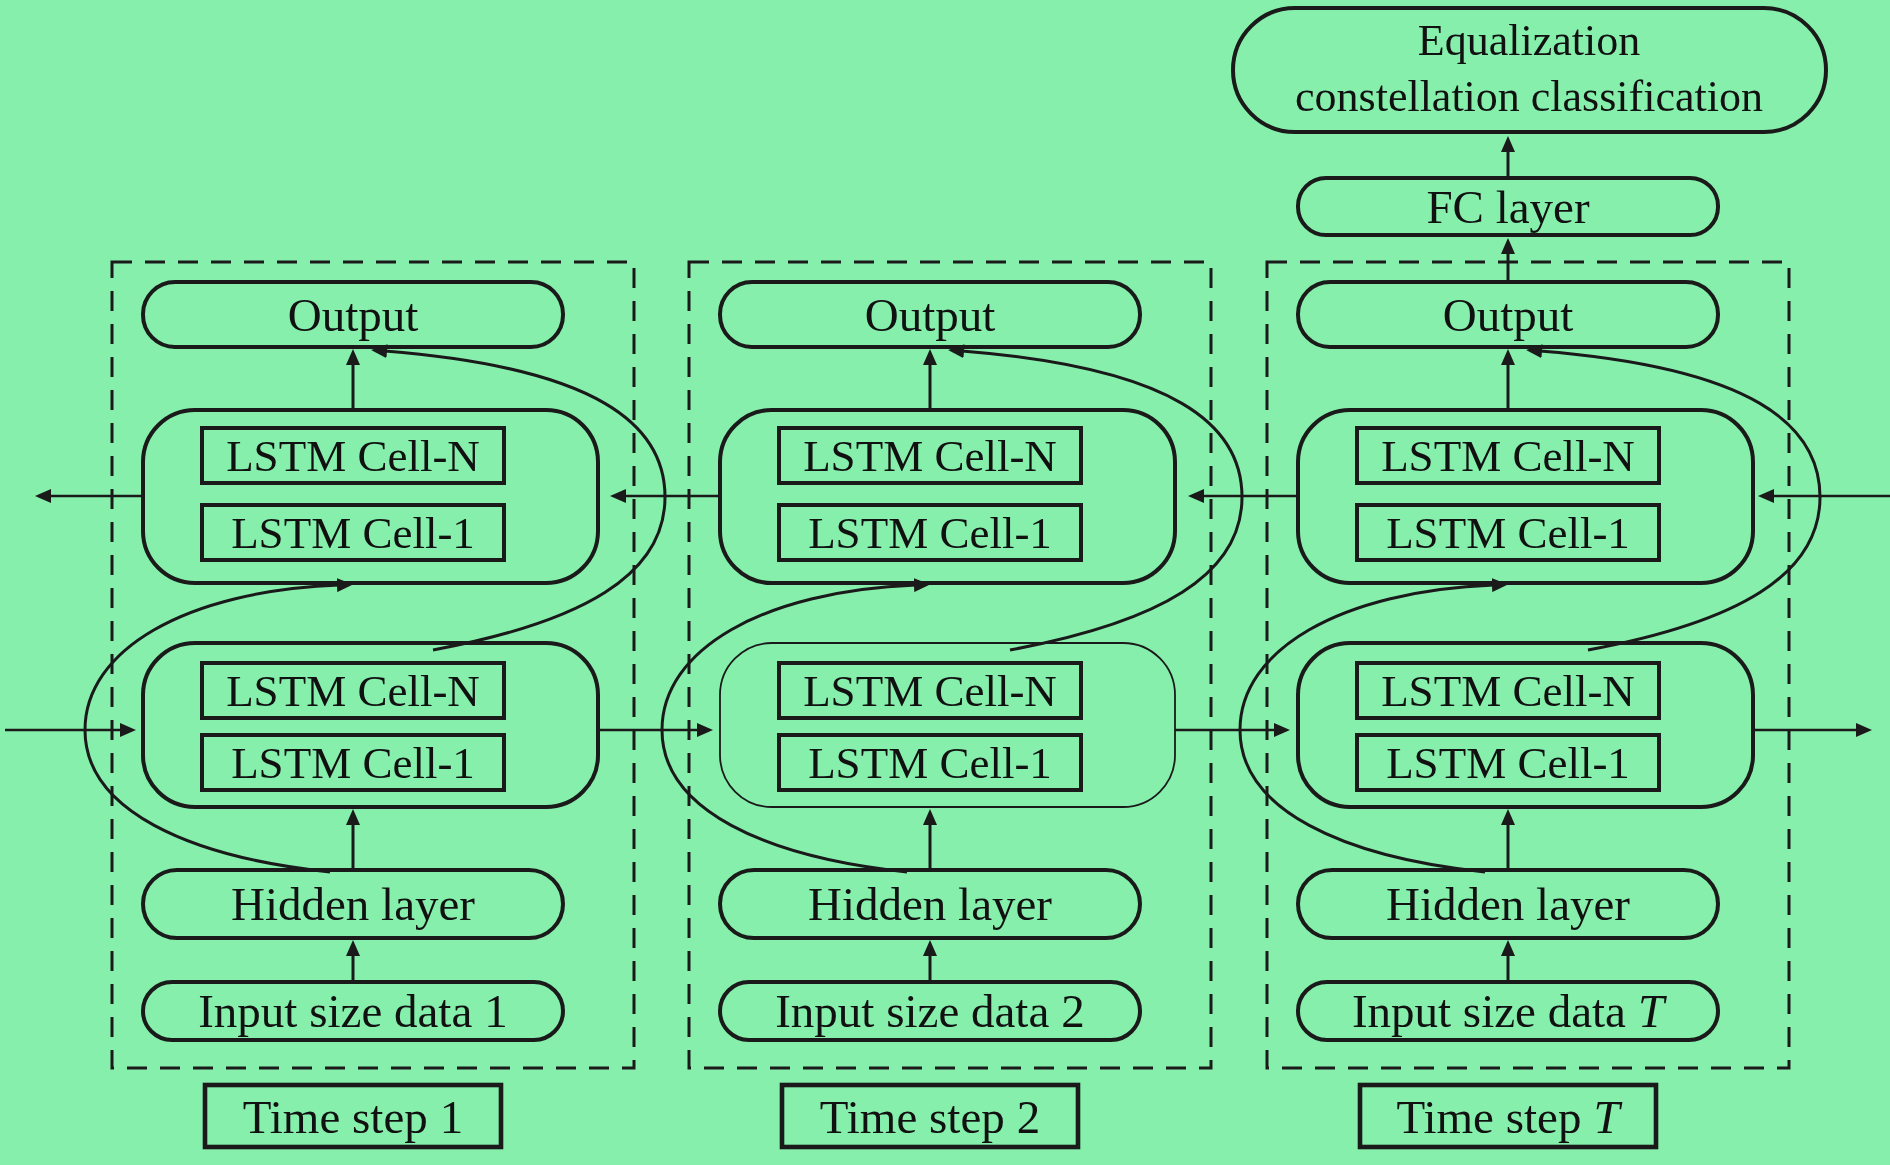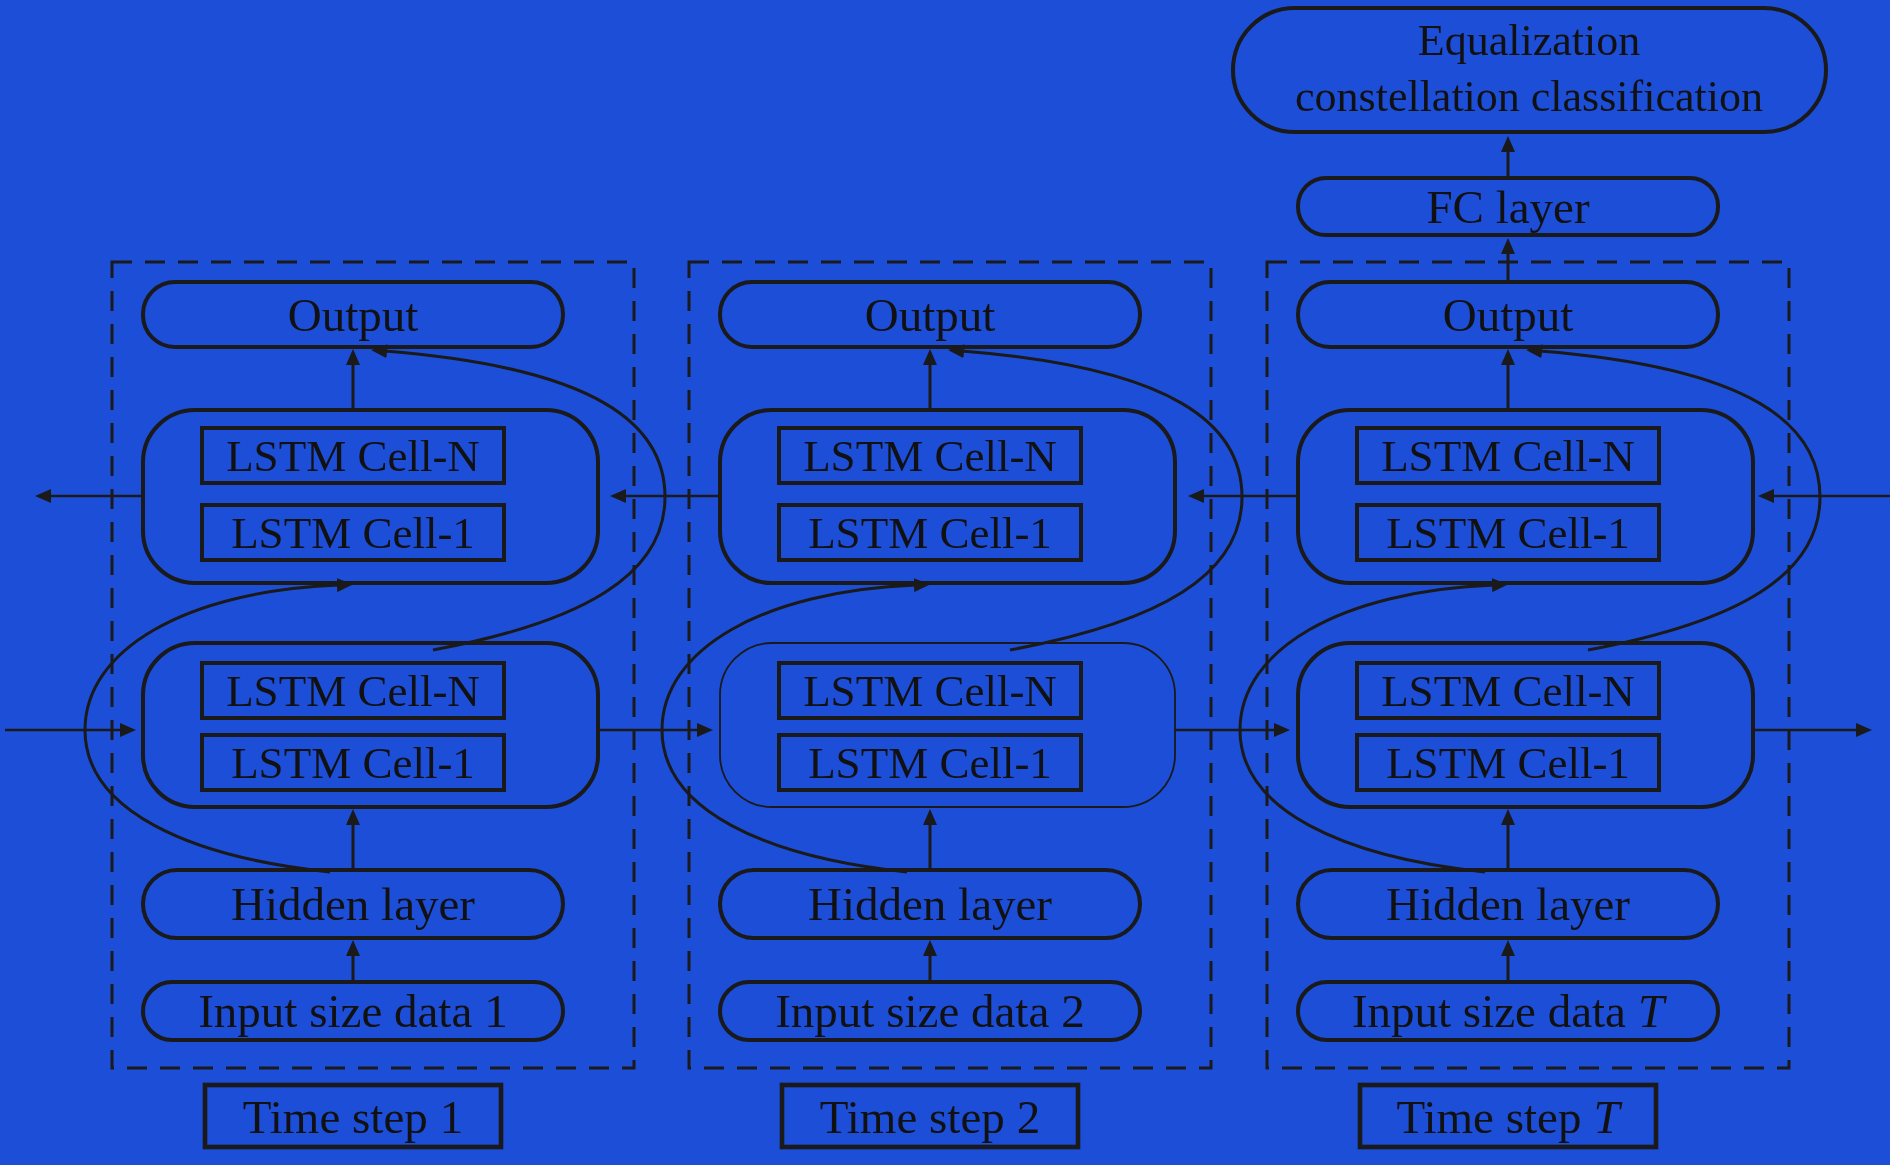--- a/index.html
+++ b/index.html
@@ -1,16 +1,16 @@
 <!DOCTYPE html>
 <html><head>
 <meta charset="utf-8">
 <style>
   html,body{margin:0;padding:0;background:#ffffff;}
-  .stage{position:relative;width:1890px;height:1165px;background:#1d4ed8;overflow:hidden;}
+  .stage{position:relative;width:1890px;height:1165px;background:#86efac;overflow:hidden;}
   svg{display:block;}
   text{font-family:"Liberation Serif","DejaVu Serif",serif;fill:#111111;}
   .boxlabel{font-size:47px;}
   .celllabel{font-size:45px;}
   .eqlabel{font-size:44px;}
   .steplabel{font-size:47px;}
   .it{font-style:italic;}
   .solid{fill:none;stroke:#1a1a1a;stroke-width:4;}
   .thin{fill:none;stroke:#1a1a1a;stroke-width:1.8;}
   .dashedbox{fill:none;stroke:#1a1a1a;stroke-width:3;stroke-dasharray:20 13;}

